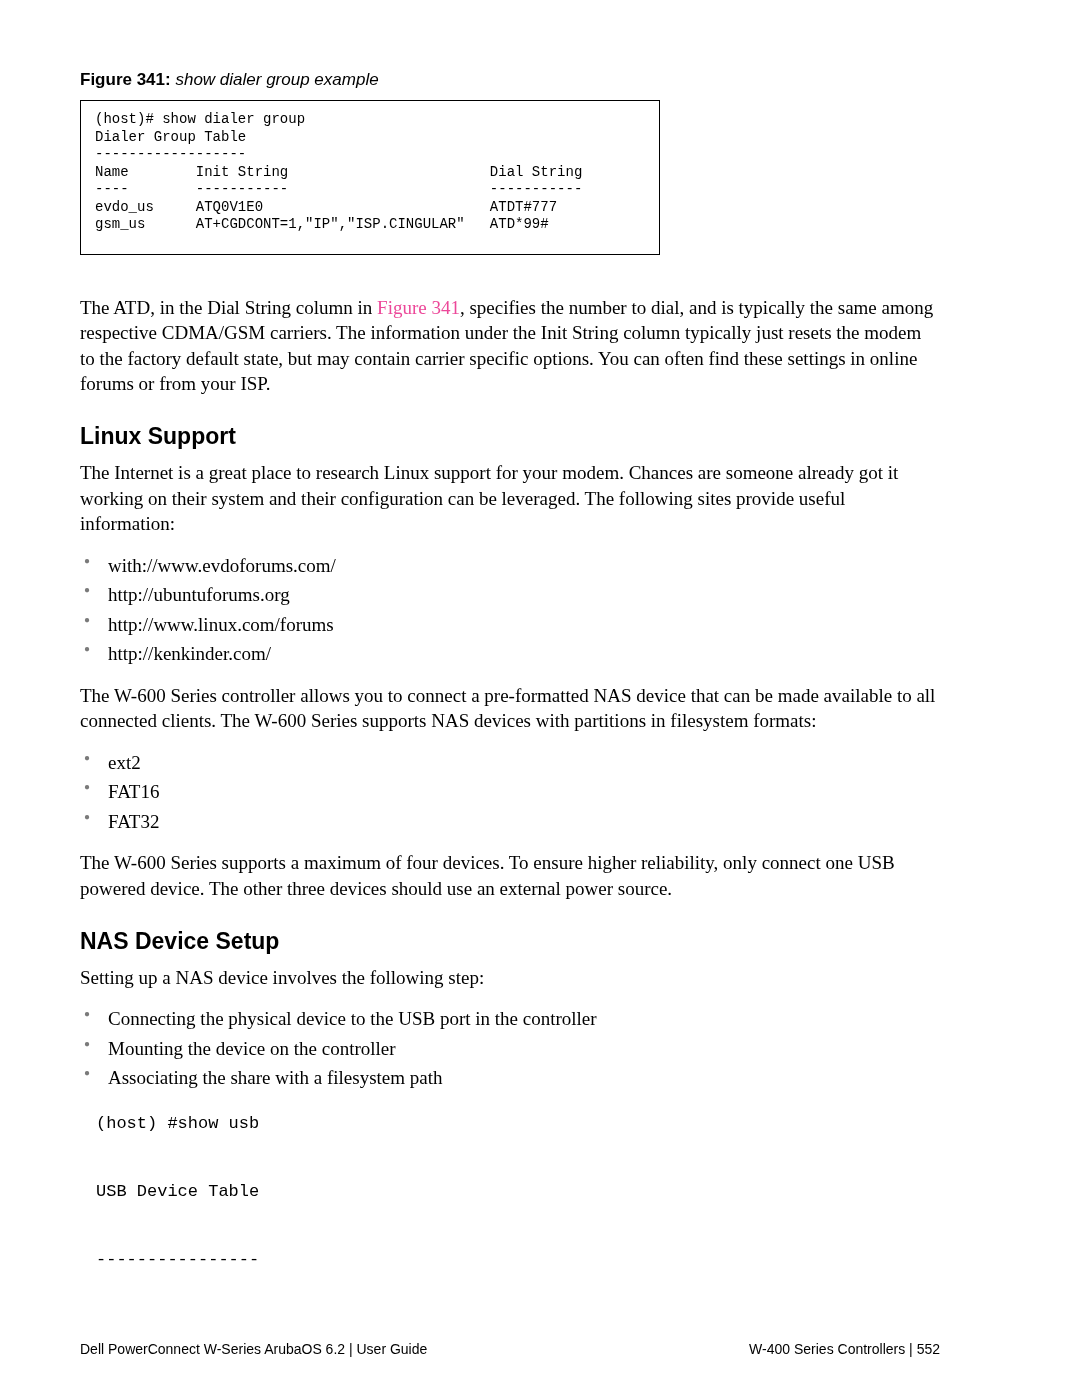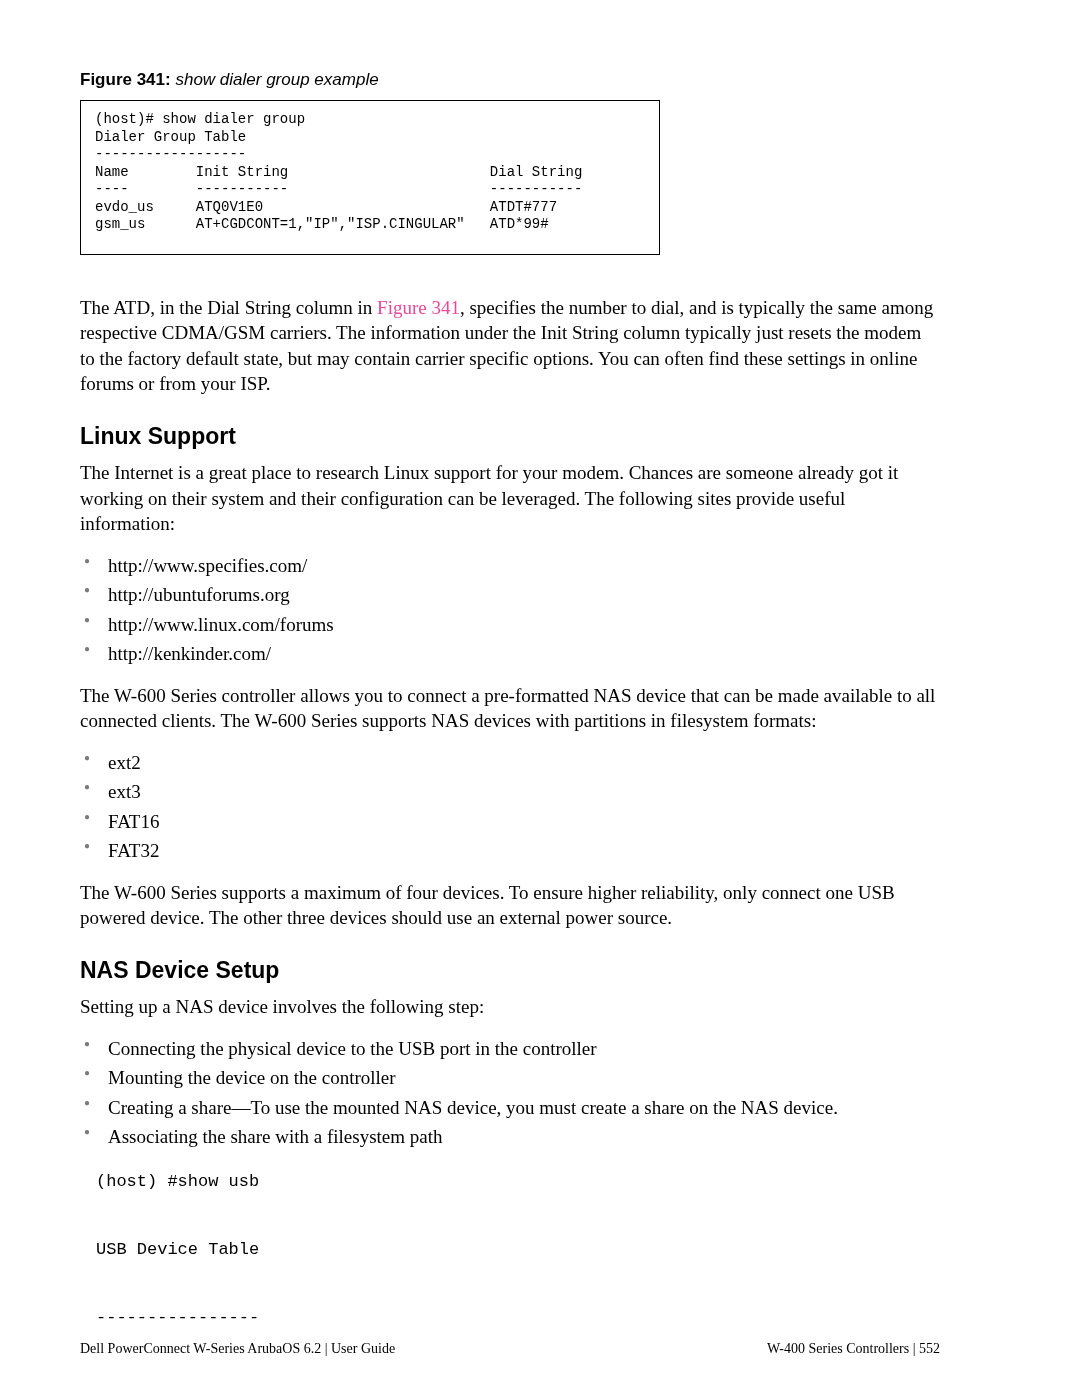--- a/index.html
+++ b/index.html
@@ -85,21 +85,21 @@
     font-size: 17px;
     white-space: pre;
     margin: 10px 0 0 16px;
     line-height: 2.0;
   }
   .footer {
     position: absolute;
     bottom: 40px;
     left: 80px;
     right: 80px;
-    font-family: Liberation Serif, serif;
+    font-family: Liberation Sans, sans-serif;
     font-size: 14px;
     display: flex;
     justify-content: space-between;
     align-items: center;
   }
   .footer .right .pnum {
     font-weight: normal;
   }
 </style>
 </head>
@@ -120,41 +120,39 @@
 evdo_us     ATQ0V1E0                           ATDT#777
 gsm_us      AT+CGDCONT=1,"IP","ISP.CINGULAR"   ATD*99#</div>
 
   <p class="body-text">
     <span>The ATD, in the Dial String column in </span><span class="link">Figure 341</span><span>, specifies the number to dial, and is typically the same among respective CDMA/GSM carriers. The information under the Init String column typically just resets the modem to the factory default state, but may contain carrier specific options. You can often find these settings in online forums or from your ISP.</span>
   </p>
 
   <h2 class="section">Linux Support</h2>
   <p class="body-text">The Internet is a great place to research Linux support for your modem. Chances are someone already got it working on their system and their configuration can be leveraged. The following sites provide useful information:</p>
   <ul class="bullets">
-    <li>http://www.specifies.com/</li>
+    <li>with://www.evdoforums.com/</li>
     <li>http://ubuntuforums.org</li>
     <li>http://www.linux.com/forums</li>
     <li>http://kenkinder.com/</li>
   </ul>
 
   <p class="body-text">The W-600 Series  controller allows you to connect a pre-formatted NAS device that can be made available to all connected clients. The W-600 Series supports NAS devices with partitions in filesystem formats:</p>
   <ul class="bullets">
     <li>ext2</li>
-    <li>ext3</li>
     <li>FAT16</li>
     <li>FAT32</li>
   </ul>
   <p class="body-text">The W-600 Series supports a maximum of four devices. To ensure higher reliability, only connect one USB powered device. The other three devices should use an external power source.</p>
 
   <h2 class="section">NAS Device Setup</h2>
   <p class="body-text">Setting up a NAS device involves the following step:</p>
   <ul class="bullets">
     <li>Connecting the physical device to the USB port in the controller</li>
     <li>Mounting the device on the controller</li>
-    <li>Creating a share—To use the mounted NAS device, you must create a share on the NAS device.</li>
     <li>Associating the share with a filesystem path</li>
   </ul>
 
   <div class="cmd-block">(host) #show usb
 
 USB Device Table
 
 ----------------</div>
 
   <div class="footer">

